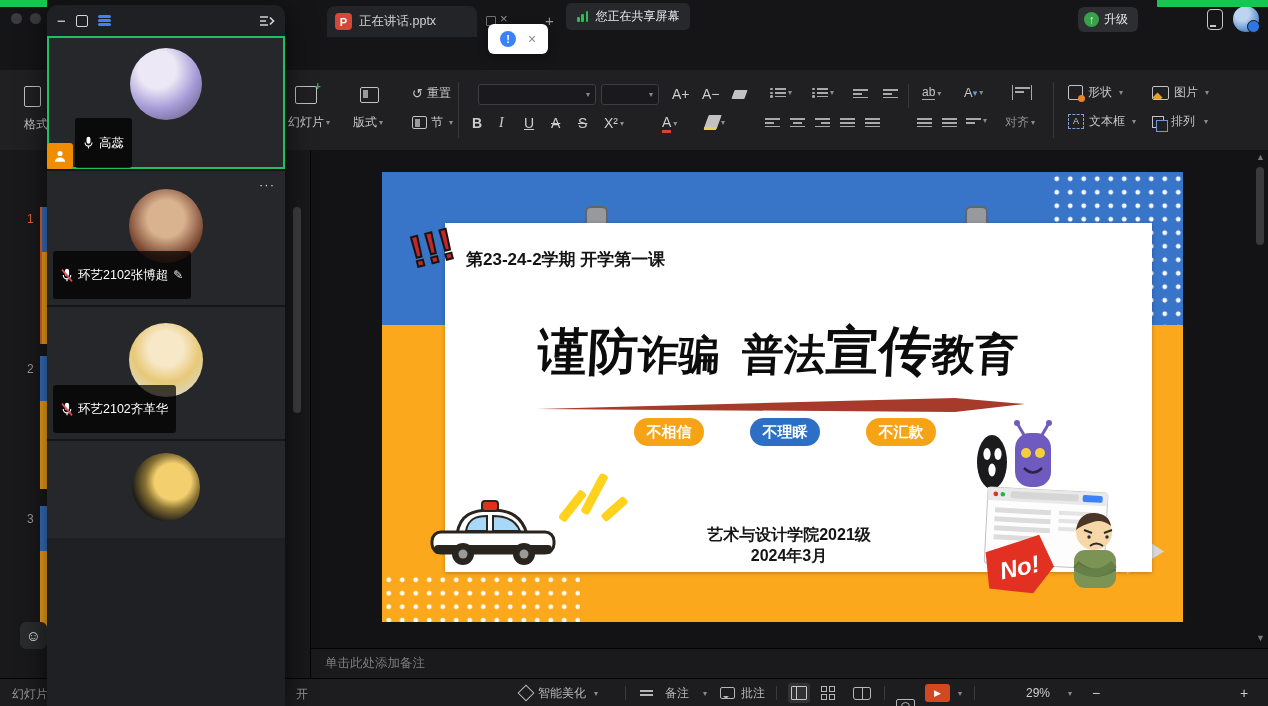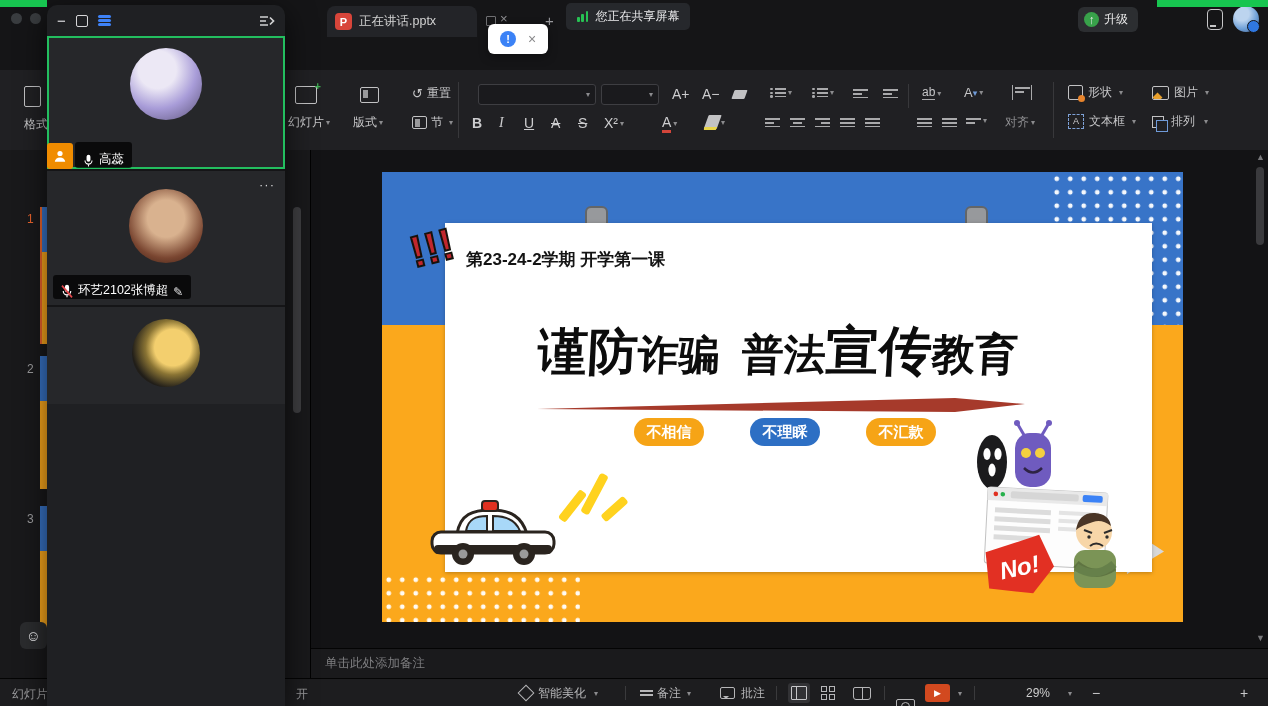--- a/index.html
+++ b/index.html
@@ -140,22 +140,22 @@
   .blue-lay i{display:block;width:13px;height:2.6px;border-radius:1.5px;background:#3e82f7;margin:1.6px 0;}
   .speakrow{height:31px;display:flex;align-items:center;padding:0 10px;gap:8px;position:relative;}
   .speakrow .txt{font-size:12px;color:#d8d8da;white-space:nowrap;}
   .spk-div{width:1px;height:14px;background:#4a4a4d;}
   .wm{position:absolute;right:8px;top:2px;width:44px;height:26px;opacity:.55;}
   .wm i{position:absolute;width:22px;height:22px;background:#5c5c60;transform:rotate(45deg);border-radius:4px;}
   .wm i:nth-child(2){left:14px;top:4px;background:#47474b;}
   .tile{position:relative;background:#26272a;border-top:2px solid #151517;}
   .tile.first{border-top:none;box-shadow:inset 0 0 0 2px #23be5f;}
   .tile .av{position:absolute;left:50%;transform:translateX(-50%);border-radius:50%;}
-  .badge{position:absolute;display:flex;align-items:flex-end;gap:5px;background:rgba(0,0,0,.72);
-         border-radius:3px;height:24px;padding:0 8px;color:#fff;font-size:12.5px;white-space:nowrap;}
+  .badge{position:absolute;display:flex;align-items:center;gap:5px;background:rgba(0,0,0,.72);
+         border-radius:3px;height:24px;padding:12px 8px;color:#fff;font-size:12.5px;white-space:nowrap;}
   .hostsq{position:absolute;width:26px;height:26px;background:#f08c00;border-radius:3px;
           display:flex;align-items:center;justify-content:center;}
   .more3{position:absolute;right:10px;top:6px;color:#d6d6d8;font-size:13px;letter-spacing:1px;}
   .pencil{color:#e8e8ea;font-size:12px;}
   .av1{background:radial-gradient(circle at 38% 30%,#ece8f5 0 28%,#a89cd8 58%,#584f74 100%);}
   .av2{background:radial-gradient(circle at 50% 40%,#d9b28f 0 32%,#7a4631 68%,#33180f 100%);}
   .av3{background:radial-gradient(circle at 50% 20%,#2e2e30 0 24%,transparent 25%),
        radial-gradient(circle at 50% 45%,#ffffff 0 45%,#f0d9de 70%,#c9a7ad 100%);}
   .av4{background:radial-gradient(circle at 50% 35%,#f7e9c8 0 28%,#e8c878 55%,#cfe3ef 100%);}
   .av5{background:radial-gradient(circle at 60% 42%,#f3cf6e 0 32%,#8a7434 48%,#211e19 72%);}
@@ -437,20 +437,22 @@
   </div>
   <svg class="abs" style="left:155px;top:224px;" width="490" height="18" viewBox="0 0 490 18">
     <polygon points="0,13 418,2 488,8 418,16" fill="#a63a2b"></polygon>
   </svg>
 
   <div class="abs pill o" style="left:252px;top:246px;">不相信</div>
   <div class="abs pill b" style="left:368px;top:246px;">不理睬</div>
   <div class="abs pill o" style="left:484px;top:246px;">不汇款</div>
 
   <div class="abs slfooter" style="left:292px;top:352px;">
+    <div>艺术与设计学院2021级</div>
+    <div>2024年3月</div>
   </div>
 
   <svg class="abs" style="left:45px;top:328px;" width="140" height="70" viewBox="0 0 140 70">
     <path d="M30 34 C33 14,46 10,64 10 C84 10,95 17,100 34 Z" fill="#fff" stroke="#2a241f" stroke-width="3"></path>
     <rect x="5" y="32" width="122" height="21" rx="9" fill="#fff" stroke="#2a241f" stroke-width="3"></rect>
     <path d="M39 31 C41 19,49 16,60 16 L60 31 Z" fill="#a8d8f8" stroke="#2a241f" stroke-width="2"></path>
     <path d="M66 16 C80 16,89 21,93 31 L66 31 Z" fill="#a8d8f8" stroke="#2a241f" stroke-width="2"></path>
     <rect x="55" y="1" width="16" height="10" rx="3" fill="#e03020" stroke="#2a241f" stroke-width="2"></rect>
     <rect x="7" y="45" width="118" height="9" rx="4" fill="#2a241f"></rect>
     <circle cx="36" cy="54" r="11" fill="#2a241f"></circle>
@@ -517,21 +519,21 @@
 
 <div class="abs statusbar">
   <span class="abs" style="left:12px;top:7px;color:#9a9a9c;">幻灯片</span>
   <span class="abs" style="left:296px;top:7px;color:#9a9a9c;">开</span>
   <div class="abs row" style="left:520px;top:0;height:28px;gap:6px;">
     <span class="magic-ic"></span>
     <span>智能美化</span>
       <span class="carat">▾</span>
   </div>
   <div class="sdiv" style="left:625px;"></div>
-  <div class="abs row" style="left:640px;top:0;height:28px;gap:4px;">
+  <div class="abs row" style="left:640px;top:0;height:28px;gap:12px;">
     <span class="lines-ic">
         <i></i>
         <i></i>
       </span>
     <span>备注</span>
       <span class="carat">▾</span>
   </div>
   <div class="abs row" style="left:720px;top:0;height:28px;gap:6px;">
     <span class="comm-ic"></span>
     <span>批注</span>
@@ -609,20 +611,32 @@
         <path d="M2.5 8.5a4.5 4.5 0 0 0 9 0" fill="none" stroke="#fff" stroke-width="1.4"></path>
         <line x1="7" y1="13.5" x2="7" y2="16" stroke="#fff" stroke-width="1.4"></line>
         <line x1="1" y1="2" x2="13" y2="16" stroke="#e5484d" stroke-width="2"></line>
       </svg>
       <span>环艺2102张博超</span>
       <span class="pencil">✎</span>
     </div>
   </div>
 
 
+  <div class="tile" style="height:132px;">
+    <div class="av av4" style="top:16px;width:74px;height:74px;"></div>
+    <div class="badge" style="left:6px;bottom:6px;">
+      <svg width="12" height="15" viewBox="0 0 14 18">
+        <rect x="4.5" y="1" width="5" height="9" rx="2.5" fill="#fff"></rect>
+        <path d="M2.5 8.5a4.5 4.5 0 0 0 9 0" fill="none" stroke="#fff" stroke-width="1.4"></path>
+        <line x1="7" y1="13.5" x2="7" y2="16" stroke="#fff" stroke-width="1.4"></line>
+        <line x1="1" y1="2" x2="13" y2="16" stroke="#e5484d" stroke-width="2"></line>
+      </svg>
+      <span>环艺2102齐革华</span>
+    </div>
+  </div>
 
   <div class="tile" style="height:97px;">
     <div class="av av5" style="top:12px;width:68px;height:68px;"></div>
   </div>
 </div>
 
 <div class="abs reaction">☺</div>
 
 <div class="abs green-strip" style="left:0;width:47px;z-index:70;"></div>
 <div class="abs green-strip" style="left:1157px;width:111px;z-index:70;"></div>

